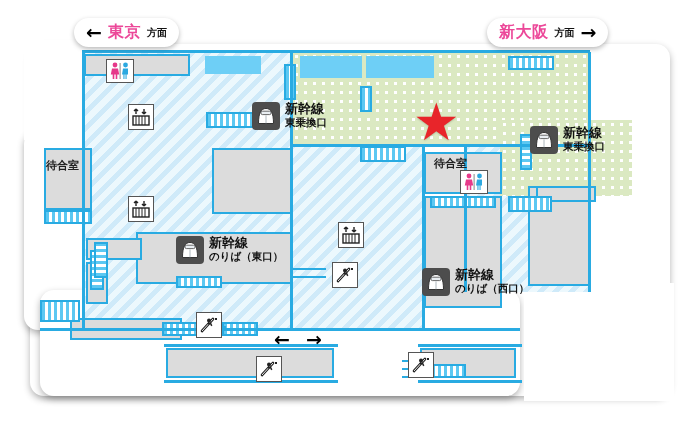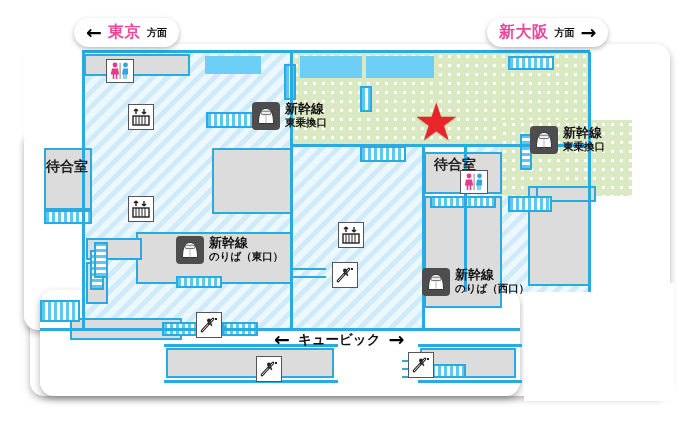--- a/index.html
+++ b/index.html
@@ -48,21 +48,21 @@
   .arrow{font-size:19px;font-weight:bold;color:#000;line-height:1;}
 
   
   .center-pill{display:flex;align-items:center;gap:8px;background:transparent;}
   .cp-text{font-size:13.5px;font-weight:bold;color:#111;line-height:1.2;text-align:center;}
 
   
   .fac{display:flex;align-items:flex-start;gap:5px;white-space:nowrap;}
   .fac-txt .t1{font-size:13px;font-weight:bold;color:#111;line-height:1.05;}
   .fac-txt .t2{font-size:10.5px;font-weight:bold;color:#111;line-height:1.25;}
-  .room-label{font-size:14px;font-weight:bold;color:#222;}
+  .room-label{font-size:11px;font-weight:bold;color:#222;}
 
   
   .ico{background:#ffffff;border:1.5px solid #555;display:flex;
        align-items:center;justify-content:center;box-sizing:border-box;}
   .ico-dark{background:#4d4d4d;border-radius:4px;display:flex;
        align-items:center;justify-content:center;box-sizing:border-box;}
 
   .star{color:#E8252A;font-size:52px;line-height:1;
         text-shadow:0 1px 2px rgba(0,0,0,.18);}
 </style>
@@ -301,18 +301,17 @@
 
   <div class="abs dir-pill" style="left:487px;top:18px;">
     <span class="dir-main">新大阪</span>
     <span class="dir-sub">方面</span>
     <span class="arrow">→</span>
   </div>
 
   <div class="abs center-pill" style="left:274px;top:330px;">
     <span class="arrow">←</span>
     <span class="cp-text">
-      <span style="display:block">キュービック</span>
     </span>
     <span class="arrow">→</span>
   </div>
 
 </div>
 
 </body></html>

